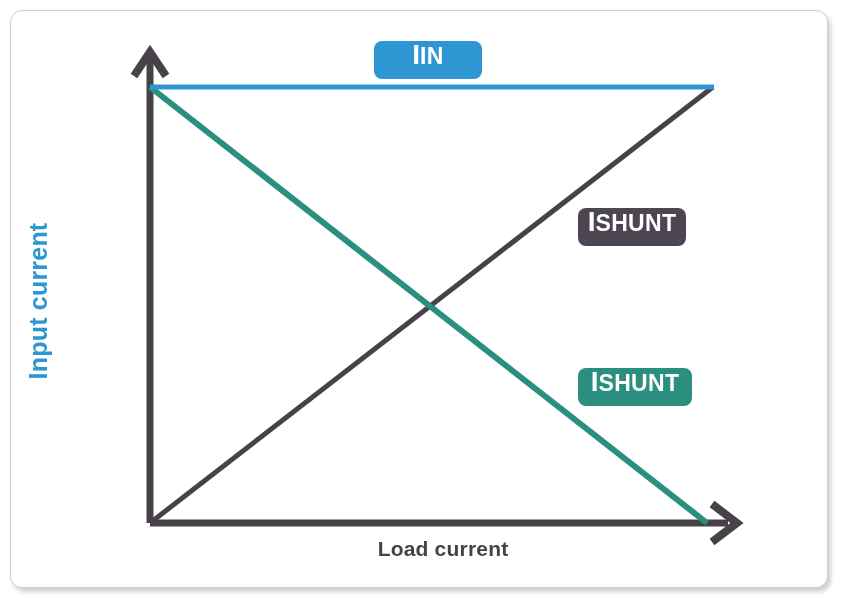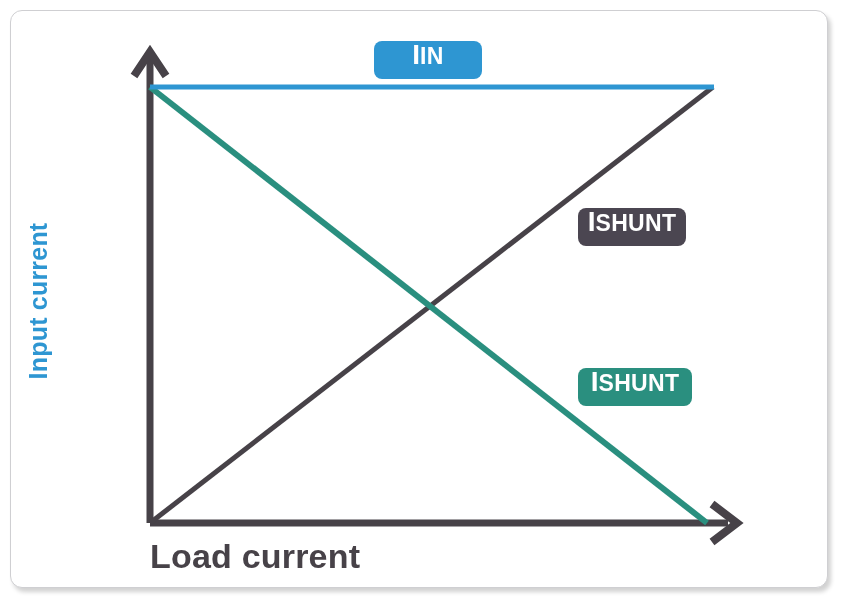--- a/index.html
+++ b/index.html
@@ -53,21 +53,22 @@
     color: #2E96D2;
     transform: rotate(-90deg);
     transform-origin: 50% 50%;
     margin-left: -47px;
     margin-top: 90px;
   }
   #x-axis-title {
     left: 150px;
     top: 537px;
     width: 586px;
-    font-size: 34px;
+    text-align: center;
+    font-size: 21px;
     color: #474248;
   }
 
   
   .series-badge {
     position: absolute;
     border-radius: 8px;
     color: #ffffff;
     display: flex;
     align-items: baseline;

